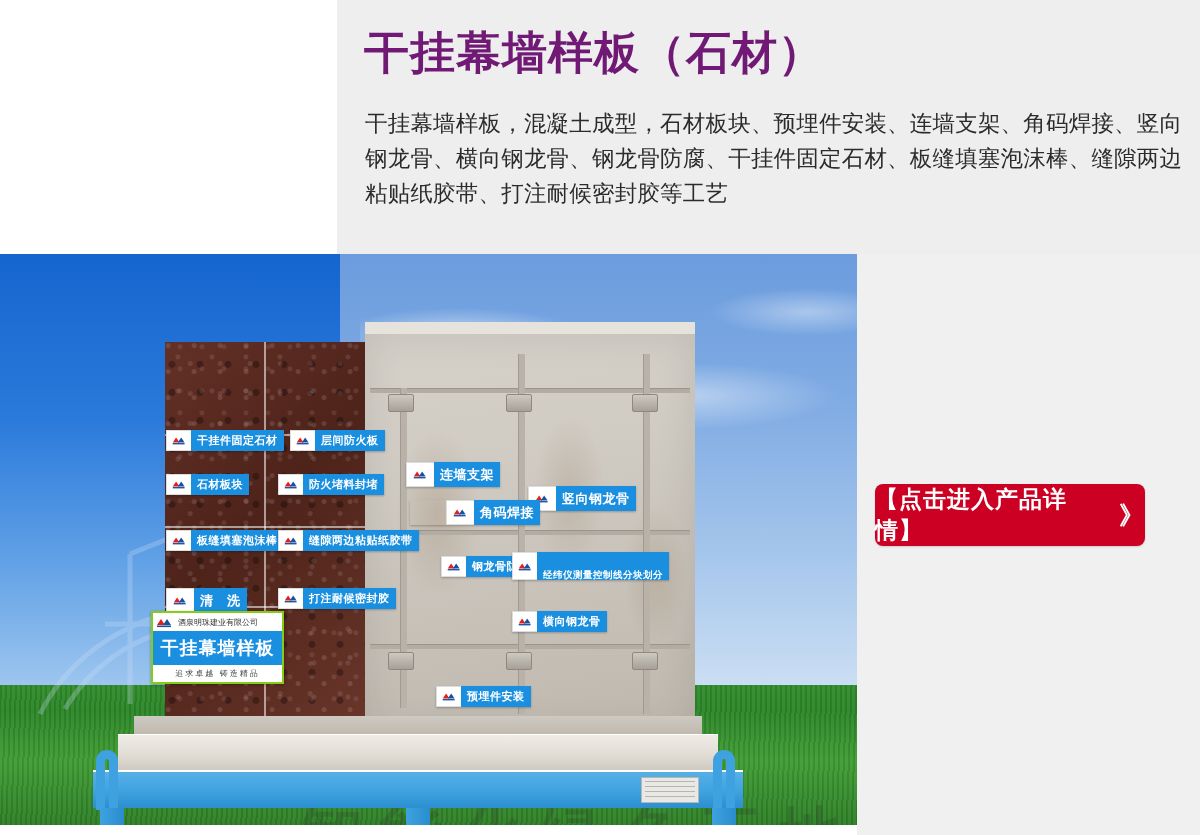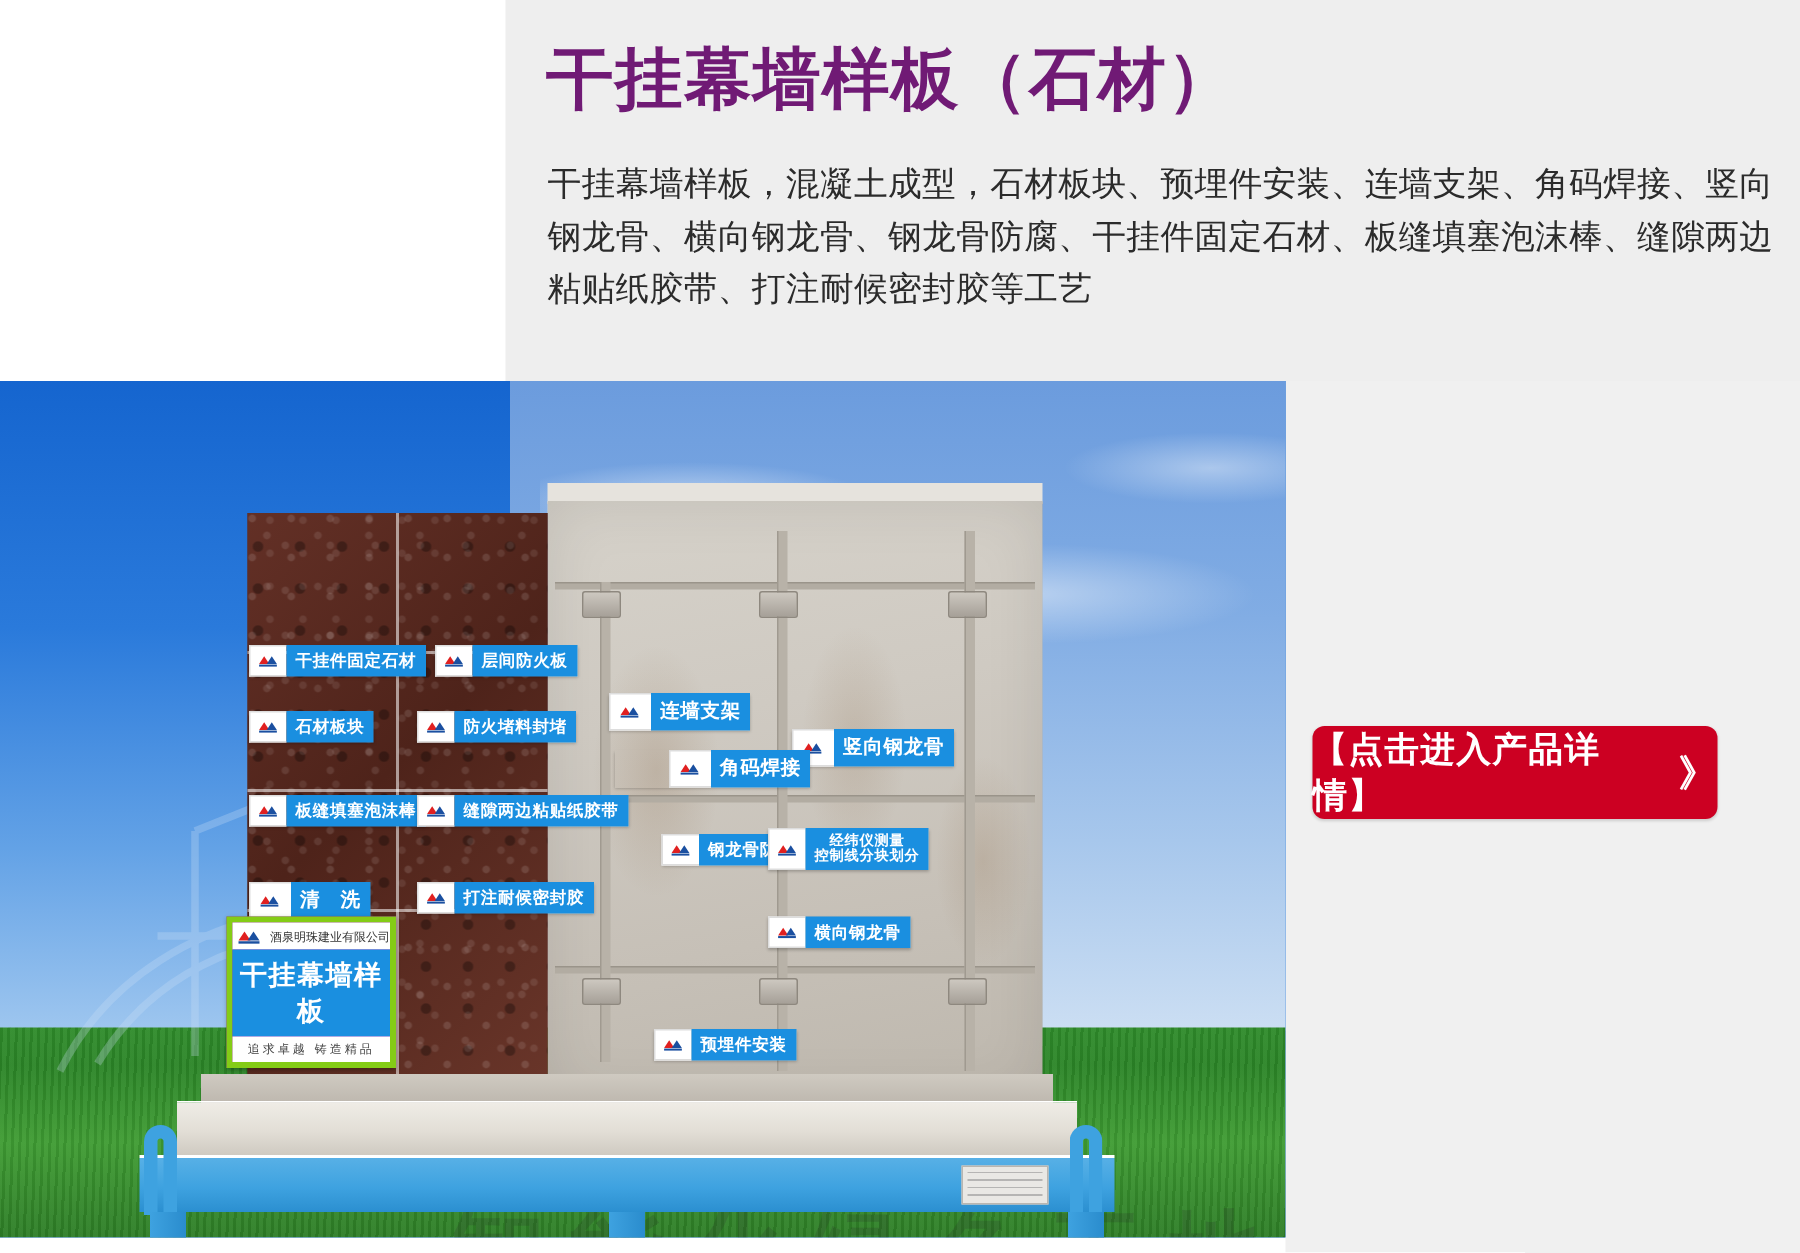--- a/index.html
+++ b/index.html
@@ -146,29 +146,29 @@
   }
   .tag .logo{
     width:25px; background:#ffffff; display:flex; align-items:center; justify-content:center;
     border:1px solid #dddddd; border-right:none; flex:0 0 25px;
   }
   .tag .txt{
     background:#1a8fe0; color:#ffffff; font-size:11px; font-weight:700;
     padding:0 6px; display:flex; align-items:center; justify-content:center;
     letter-spacing:.5px; white-space:nowrap; line-height:1.05;
   }
-  .tag.two .txt{ flex-direction:column; font-size:9.5px; }
+  .tag.two .txt{ flex-direction:row; font-size:9.5px;align-items:flex-end; }
   .tag.two{ height:28px; }
   .tag.big{ height:25px; }
   .tag.big .txt{ font-size:13px; }
   .tag.big .logo{ width:28px; flex:0 0 28px; }
 
   
-  .board{ position:absolute; left:63px; top:277px; width:113px;
-        background:#a21caf; border:4px solid #84cc16;
+  .board{ position:absolute; left:63px; top:277px; width:133px;
+        background:#8b5cf6; border:2px solid #84cc16;
         box-shadow:0 1px 3px rgba(0,0,0,.3); cursor:pointer; }
   .board .row1{ display:flex; align-items:center; height:18px; padding:0 2px; background:#fff; }
   .board .row1 .mkbox{ width:20px; height:13px; margin-right:3px; flex:0 0 20px; }
   .board .row1 .co{ font-size:8px; color:#333; white-space:nowrap; }
   .board .row2{ background:#1a8fe0; color:#fff; font-size:18px; font-weight:700;
         text-align:center; padding:5px 0; letter-spacing:1px; }
   .board .row3{ font-size:8px; color:#444; text-align:center; padding:3px 0;
         letter-spacing:2px; background:#fff; }
 
   

